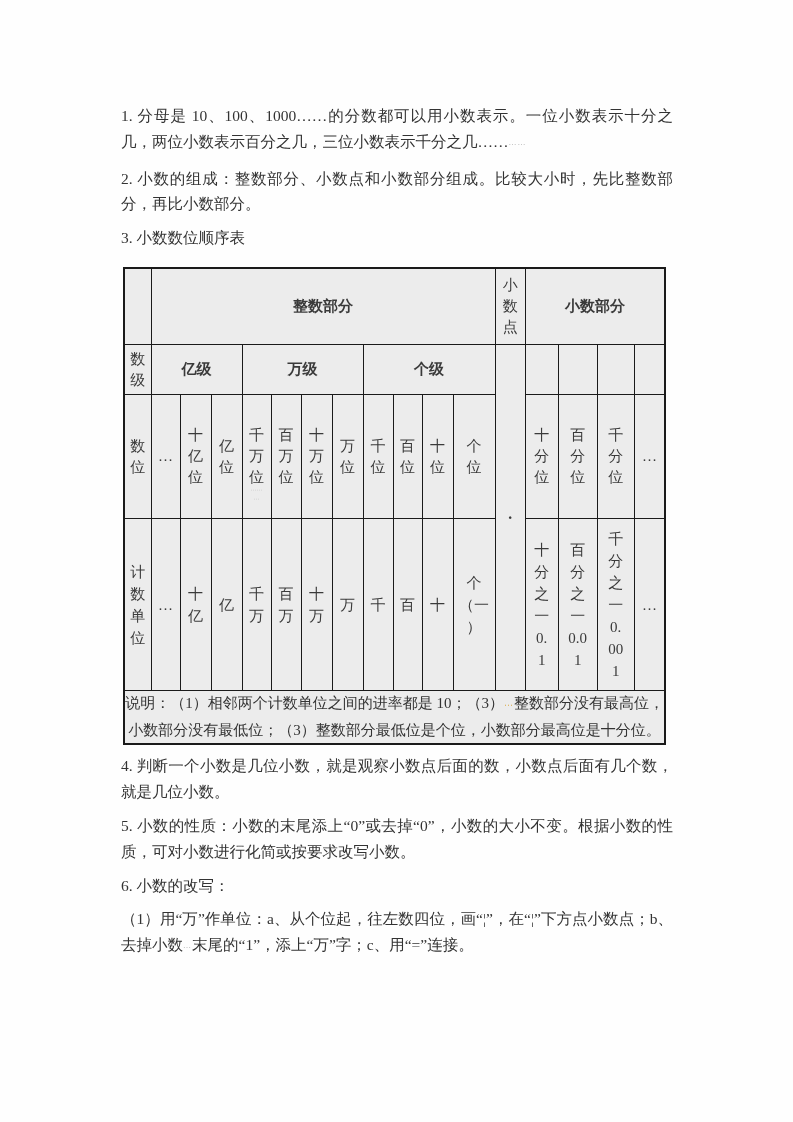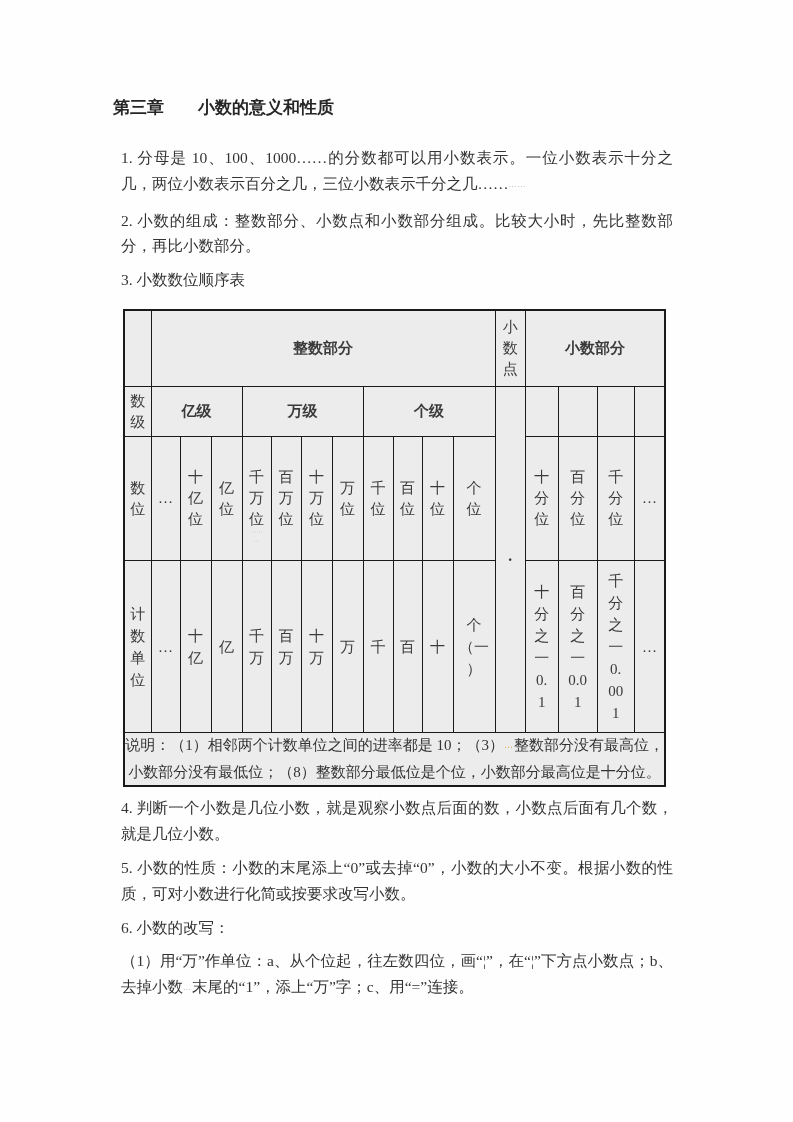--- a/index.html
+++ b/index.html
@@ -86,21 +86,20 @@
     line-height:25px;
     height:50px;
     color:#333333;
   }
 </style>
 </head>
 <body>
 
 <div class="page">
 
-  <h1 class="doc-title">第三章　　小数的意义和性质</h1>
 
   <p class="para"><span>1. 分母是 10、100、1000……的分数都可以用小数表示。一位小数表示十分之几，两位小数表示百分之几，三位小数表示千分之几……</span><span class="wm">⋯⋯</span></p>
 
   <p class="para">2. 小数的组成：整数部分、小数点和小数部分组成。比较大小时，先比整数部分，再比小数部分。</p>
 
   <p class="para">3. 小数数位顺序表</p>
 
   <table class="pv">
     <colgroup>
       <col style="width:27px">
@@ -219,21 +218,21 @@
       <td class="v2">千
 分
 之
 一
 0.
 00
 1</td>
       <td class="v2">…</td>
     </tr>
     <tr>
-      <td colspan="17" class="note-cell"><span>说明：（1）相邻两个计数单位之间的进率都是 10；（3）</span><span class="wm-orange">⋯</span><span>整数部分没有最高位，小数部分没有最低位；（8）整数部分最低位是个位，小数部分最高位是十分位。</span></td>
+      <td colspan="17" class="note-cell"><span>说明：（1）相邻两个计数单位之间的进率都是 10；（3）</span><span class="wm-orange">⋯</span><span>整数部分没有最高位，小数部分没有最低位；（3）整数部分最低位是个位，小数部分最高位是十分位。</span></td>
     </tr>
   </tbody>
     </table>
 
   <p class="para">4. 判断一个小数是几位小数，就是观察小数点后面的数，小数点后面有几个数，就是几位小数。</p>
 
   <p class="para">5. 小数的性质：小数的末尾添上“0”或去掉“0”，小数的大小不变。根据小数的性质，可对小数进行化简或按要求改写小数。</p>
 
   <p class="para">6. 小数的改写：</p>
 

